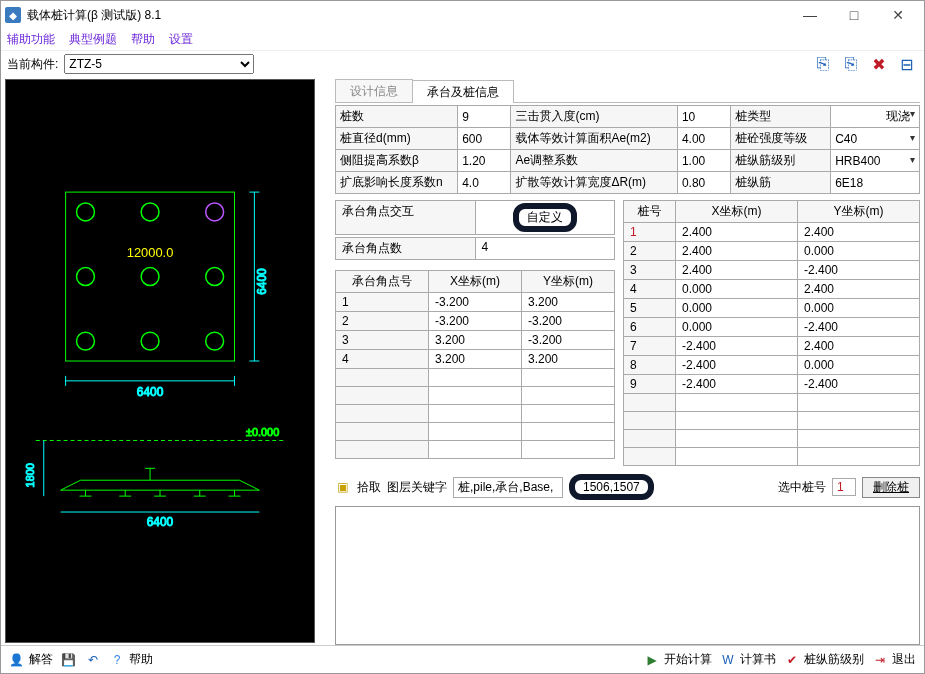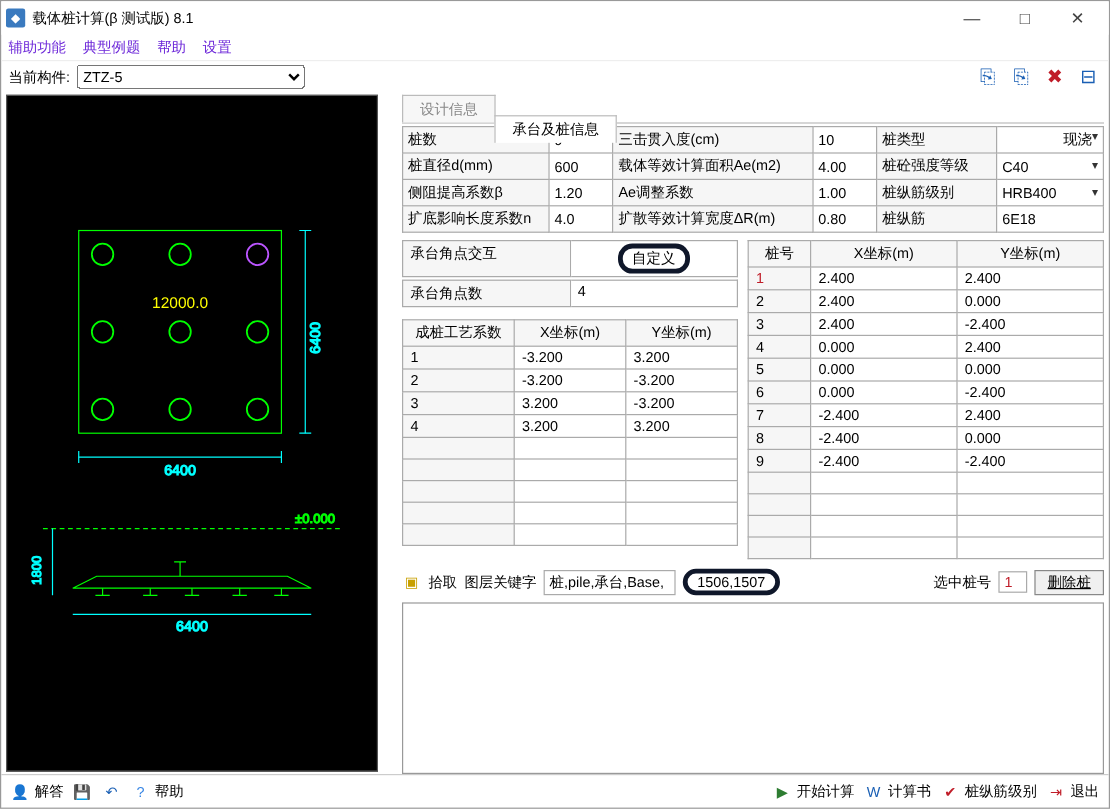--- a/index.html
+++ b/index.html
@@ -14,32 +14,32 @@
 .toolbar select { width: 190px; height: 20px; font-size: 12px; }
 .toolbar .spacer{flex:1;}
 .toolbar .icn{width:18px;height:18px;display:inline-flex;align-items:center;justify-content:center;font-size:16px;color:#1a5fb4;margin:0 2px;}
 .toolbar .icn.red{color:#c01c28;}
 .main { display: flex; height: 568px; }
 .cad { width: 310px; background: #000; position: relative; margin: 2px 4px; border:1px solid #555;}
 .cad svg { width: 100%; height: 100%; }
 .rpane { flex: 1; display: flex; flex-direction: column; padding: 2px 4px 0 16px; }
 .tabs { display: flex; height: 24px; border-bottom:1px solid #bbb; margin-bottom:2px;}
 .tab { padding: 3px 14px; border: 1px solid #bbb; border-bottom: none; background: #f7f7f7; color:#888; margin-right:-1px; font-size:12px;}
-.tab.active { background: #fff; color:#000; position:relative; top:17px;}
+.tab.active { background: #fff; color:#000; position:relative; top:1px;}
 .grid { border-collapse: collapse; width: 100%; table-layout: fixed; }
 .grid td { border: 1px solid #aaa; padding: 2px 4px; font-size: 12px; height: 19px; background:#fff; white-space:nowrap; overflow:hidden;}
 .propgrid td:nth-child(odd){background:#f6f6f6;}
 .ddarrow{float:right;font-size:10px;color:#333;}
 .row2 { display: flex; gap: 8px; margin-top: 6px; }
 .leftcol{width:280px;}
 .rightcol{flex:1;}
 .subhead{display:flex;margin-bottom:2px;}
 .subhead .cell{flex:1;border:1px solid #aaa;padding:2px 6px;background:#f6f6f6;font-size:12px;}
 .subhead .cell2{flex:1;border:1px solid #aaa;border-left:none;padding:2px 6px;background:#fff;font-size:12px;}
-.redcirc{border:4px solid #0f172a;border-radius:12px;padding:0 8px;display:inline-block;}
+.redcirc{border:6px solid #0f172a;border-radius:12px;padding:0 8px;display:inline-block;}
 .coordgrid{border-collapse:collapse;width:100%;table-layout:fixed;}
 .coordgrid td{border:1px solid #aaa;padding:2px 6px;font-size:12px;height:18px;background:#fff;}
 .coordgrid .h{background:#f6f6f6;text-align:center;}
 .coordgrid .idx{background:#f6f6f6;text-align:left;width:42px;}
 .redtxt{color:#c01c28;}
 .pickrow{display:flex;align-items:center;gap:6px;margin-top:8px;font-size:12px;}
 .pickrow .box{border:1px solid #aaa;padding:1px 4px;background:#fff;}
 .pickrow .btn{border:1px solid #888;background:#f0f0f0;padding:1px 10px;text-decoration:underline;}
 .textarea{flex:1;border:1px solid #999;margin-top:6px;background:#fff;}
 .statusbar{height:28px;display:flex;align-items:center;padding:0 8px;gap:8px;border-top:1px solid #ccc;font-size:12px;}
@@ -194,21 +194,21 @@
           <div class="cell">承台角点交互</div>
           <div class="cell2" style="text-align:center"><span class="redcirc">自定义</span></div>
         </div>
         <div class="subhead">
           <div class="cell">承台角点数</div>
           <div class="cell2">4</div>
         </div>
         <table class="coordgrid" style="margin-top:10px">
           <tbody>
               <tr>
-                <td class="h">成桩工艺系数</td>
+                <td class="h">承台角点号</td>
                 <td class="h">X坐标(m)</td>
                 <td class="h">Y坐标(m)</td>
               </tr>
           <tr>
                 <td class="idx">1</td>
                 <td>-3.200</td>
                 <td>3.200</td>
               </tr>
           <tr>
                 <td class="idx">2</td>

